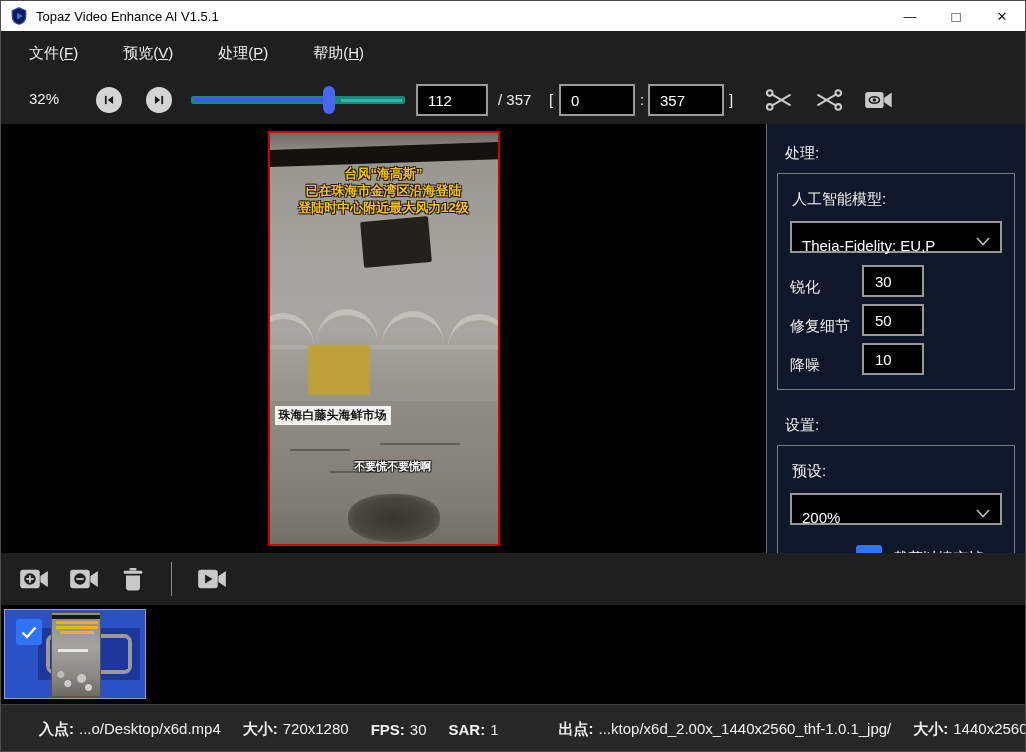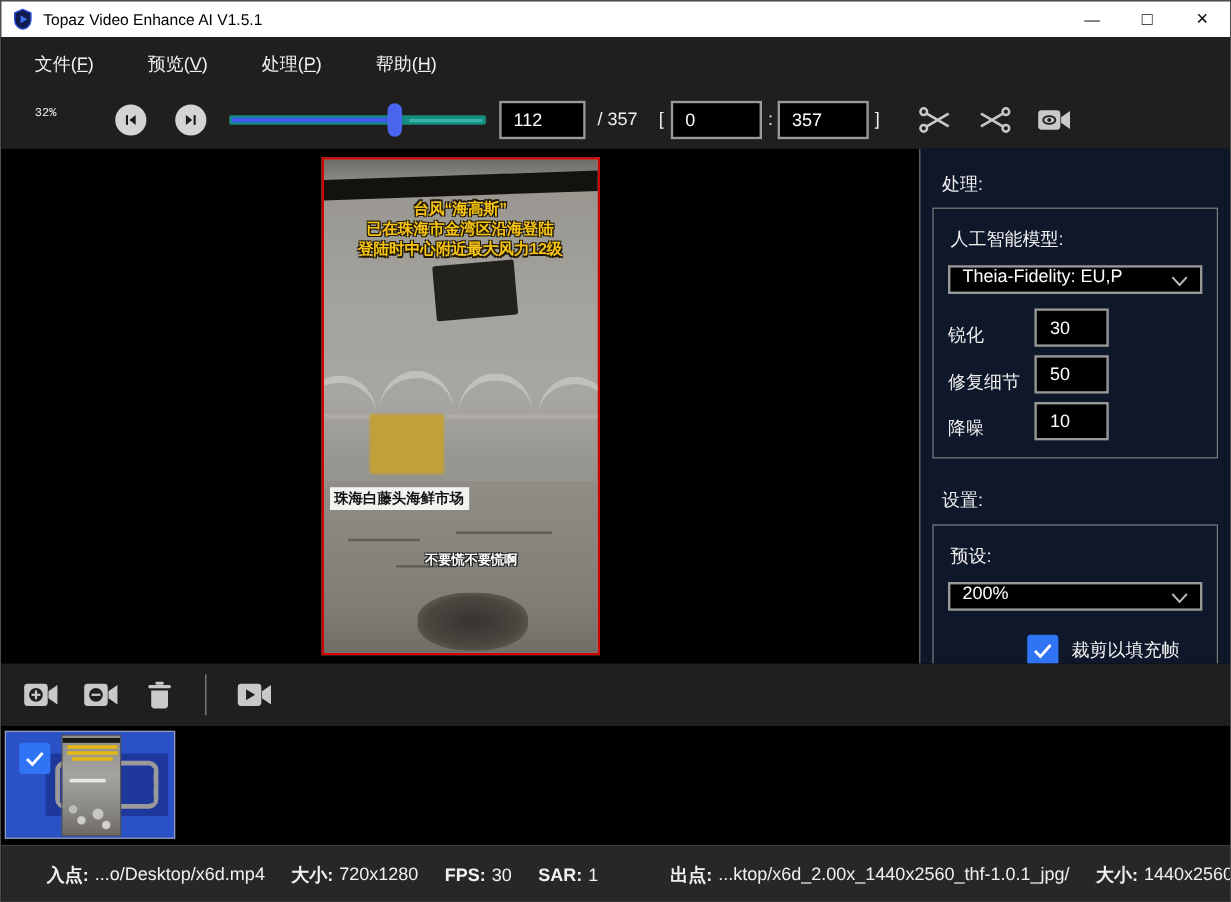--- a/index.html
+++ b/index.html
@@ -15,21 +15,21 @@
   .win-btn { width:46px; height:100%; display:flex; align-items:center; justify-content:center; color:#111; font-size:13px; }
   .win-btn.max { font-size:15px; }
 
   
   .menubar { height:45px; background:#1f1f1f; display:flex; align-items:center; padding-left:14px; }
   .menu-item { color:#f0f0f0; font-size:15px; padding:6px 14px; margin-right:17px; }
   .menu-item .u { text-decoration:underline; }
 
   
   .toolbar { position:relative; height:48px; background:#1f1f1f; }
-  .zoom-level { position:absolute; left:28px; top:14px; color:#f0f0f0; font-size:10px;font-family:Liberation Mono, monospace; }
+  .zoom-level { position:absolute; left:28px; top:14px; color:#f0f0f0; font-size:15px; }
   .skip-btn { position:absolute; top:11px; width:26px; height:26px; border-radius:50%; background:#d4d4d4; display:flex; align-items:center; justify-content:center; }
   .skip-start { left:95px; } .skip-end { left:145px; }
   .slider { position:absolute; left:190px; top:12px; width:214px; height:24px; }
   .slider .track { position:absolute; top:8px; left:0; right:0; height:8px; background:#178a80; border-radius:2px; }
   .slider .done-line { position:absolute; top:10px; left:2px; height:4px; background:#3d5af0; }
   .slider .rest-line { position:absolute; top:11px; height:3px; background:#39b3a8; right:3px; }
   .slider .handle { position:absolute; top:-2px; width:12px; height:28px; background:#4a66ee; border-radius:6px; }
   .num-box { position:absolute; top:8px; height:32px; background:#000; border:2px solid #9a9a9a; color:#fff; font-size:15px; padding-left:10px; display:flex; align-items:center; }
   .tb-text { position:absolute; top:15px; color:#f0f0f0; font-size:15px; }
   .tb-icon { position:absolute; top:10px; width:30px; height:28px; }
@@ -52,21 +52,21 @@
     text-shadow:-1px -1px 0 #201600,1px -1px 0 #201600,-1px 1px 0 #201600,1px 1px 0 #201600; }
   .location-label { position:absolute; top:273px; left:5px; background:#f2f2f0; color:#141414; font-size:12px; font-weight:bold; padding:1px 4px; }
   .caption { position:absolute; top:326px; left:50%; transform:translateX(-38%); color:#fff; font-size:11px; font-weight:bold;
     text-shadow:-1px -1px 0 #222,1px -1px 0 #222,-1px 1px 0 #222,1px 1px 0 #222; white-space:nowrap; }
 
   
   .right-panel { width:259px; height:429px; border-left:1px solid #6e6e6e; background:#0f172a; padding:0 8px; overflow:hidden; }
   .section-heading { color:#f0f0f0; font-size:15px; margin:20px 0 10px 10px; }
   .group-box { border:1px solid #7d7d7d; padding:12px 12px 14px 12px; margin:0 2px; }
   .field-label { color:#f0f0f0; font-size:15px; margin:4px 0 12px 2px; }
-  .select { height:24px; border:2px solid #989898; background:#000; display:flex; align-items:flex-end; padding:4px 10px; color:#fff; font-size:15px; }
+  .select { height:24px; border:2px solid #989898; background:#000; display:flex; align-items:flex-start; padding:14px 10px; color:#fff; font-size:15px; }
   .select .chev { margin-left:auto; }
   .param-row { display:flex; align-items:flex-end; margin-top:7px; }
   .param-row .p-label { color:#f0f0f0; font-size:15px; width:72px; }
   .p-input { width:62px; height:32px; border:2px solid #989898; background:#000; color:#fff; font-size:15px; display:flex; align-items:center; padding-left:11px; }
   .checkbox-row { display:flex; align-items:center; margin:20px 0 8px 66px; }
   .checkbox { width:26px; height:26px; background:#2e74f4; border-radius:3px; display:flex; align-items:center; justify-content:center; }
   .checkbox-label { color:#f4f4f4; font-size:15px; margin-left:11px; }
 
   
   .bottom-toolbar { position:relative; height:52px; background:#1f1f1f; }

